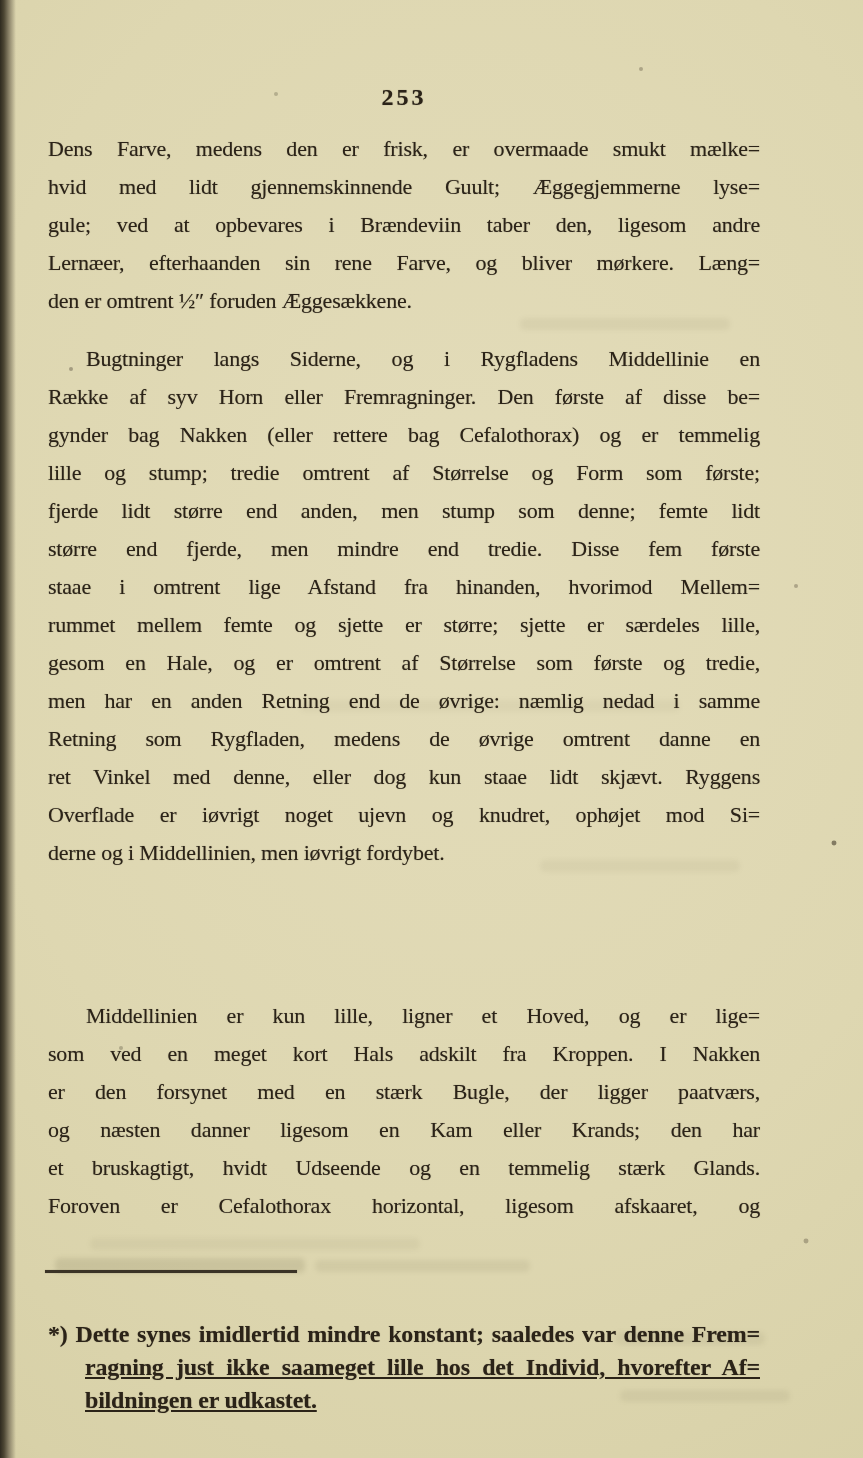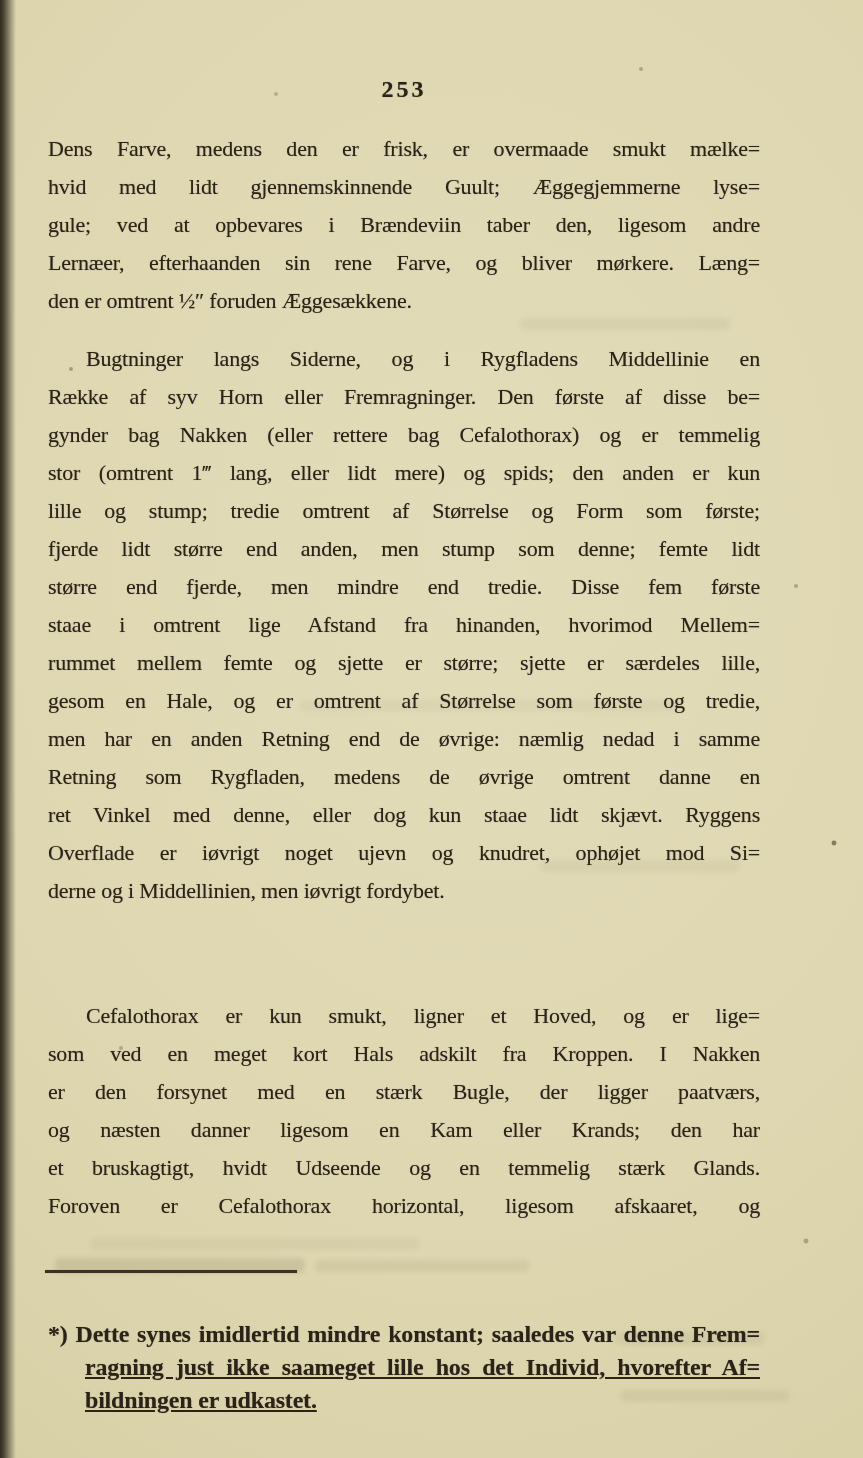--- a/index.html
+++ b/index.html
@@ -14,21 +14,21 @@
     overflow: hidden;
     background:
       radial-gradient(ellipse 120% 90% at 55% 38%, #e3dcba 0%, #ded7b1 50%, #d8d1a8 80%, #cdc59b 100%);
   }
   
   .gutter {
     position: absolute; left: 0; top: 0; width: 16px; height: 100%;
     background: linear-gradient(90deg, #2e2a1f 0%, #4d4734 25%, #8a8268 55%, rgba(214,207,166,0) 100%);
   }
   .page-number {
-    position: absolute; left: 48px; width: 712px; top: 76px;
+    position: absolute; left: 48px; width: 712px; top: 84px;
     text-align: center;
     font-size: 24px; font-weight: 700; letter-spacing: 3px;
     color: #2b2318;
     text-shadow: 0 0 1px rgba(43,35,24,0.45);
   }
   .para {
     position: absolute; left: 48px; width: 712px;
     color: #2b2318;
     font-size: 22px; font-weight: 400; letter-spacing: -0.2px;
     line-height: 38px;
@@ -97,35 +97,34 @@
       <div class="line">Dens Farve, medens den er frisk, er overmaade smukt mælke=</div>
       <div class="line">hvid med lidt gjennemskinnende Guult; Æggegjemmerne lyse=</div>
       <div class="line">gule; ved at opbevares i Brændeviin taber den, ligesom andre</div>
       <div class="line">Lernæer, efterhaanden sin rene Farve, og bliver mørkere. Læng=</div>
       <div class="line noj">den er omtrent ½″ foruden Æggesækkene.</div>
     </div>
   <div class="para p2 indent">
       <div class="line">Bugtninger langs Siderne, og i Rygfladens Middellinie en</div>
       <div class="line">Række af syv Horn eller Fremragninger. Den første af disse be=</div>
       <div class="line">gynder bag Nakken (eller rettere bag Cefalothorax) og er temmelig</div>
-      <div class="line">stor (omtrent 1‴ lang, eller lidt mere) og spids; den anden er kun</div>
       <div class="line">lille og stump; tredie omtrent af Størrelse og Form som første;</div>
       <div class="line">fjerde lidt større end anden, men stump som denne; femte lidt</div>
       <div class="line">større end fjerde, men mindre end tredie. Disse fem første</div>
       <div class="line">staae i omtrent lige Afstand fra hinanden, hvorimod Mellem=</div>
       <div class="line">rummet mellem femte og sjette er større; sjette er særdeles lille,</div>
       <div class="line">gesom en Hale, og er omtrent af Størrelse som første og tredie,</div>
       <div class="line">men har en anden Retning end de øvrige: næmlig nedad i samme</div>
       <div class="line">Retning som Rygfladen, medens de øvrige omtrent danne en</div>
       <div class="line">ret Vinkel med denne, eller dog kun staae lidt skjævt. Ryggens</div>
       <div class="line">Overflade er iøvrigt noget ujevn og knudret, ophøjet mod Si=</div>
       <div class="line noj">derne og i Middellinien, men iøvrigt fordybet.</div>
     </div>
   <div class="para p3 indent">
-      <div class="line">Cefalothorax er kun smukt, ligner et Hoved, og er lige=</div>
+      <div class="line">Middellinien er kun lille, ligner et Hoved, og er lige=</div>
       <div class="line">som ved en meget kort Hals adskilt fra Kroppen. I Nakken</div>
       <div class="line">er den forsynet med en stærk Bugle, der ligger paatværs,</div>
       <div class="line">og næsten danner ligesom en Kam eller Krands; den har</div>
       <div class="line">et bruskagtigt, hvidt Udseende og en temmelig stærk Glands.</div>
       <div class="line">Foroven er Cefalothorax horizontal, ligesom afskaaret, og</div>
     </div>
 
   <div class="footnote-separator"></div>
 
   <div class="footnote">

